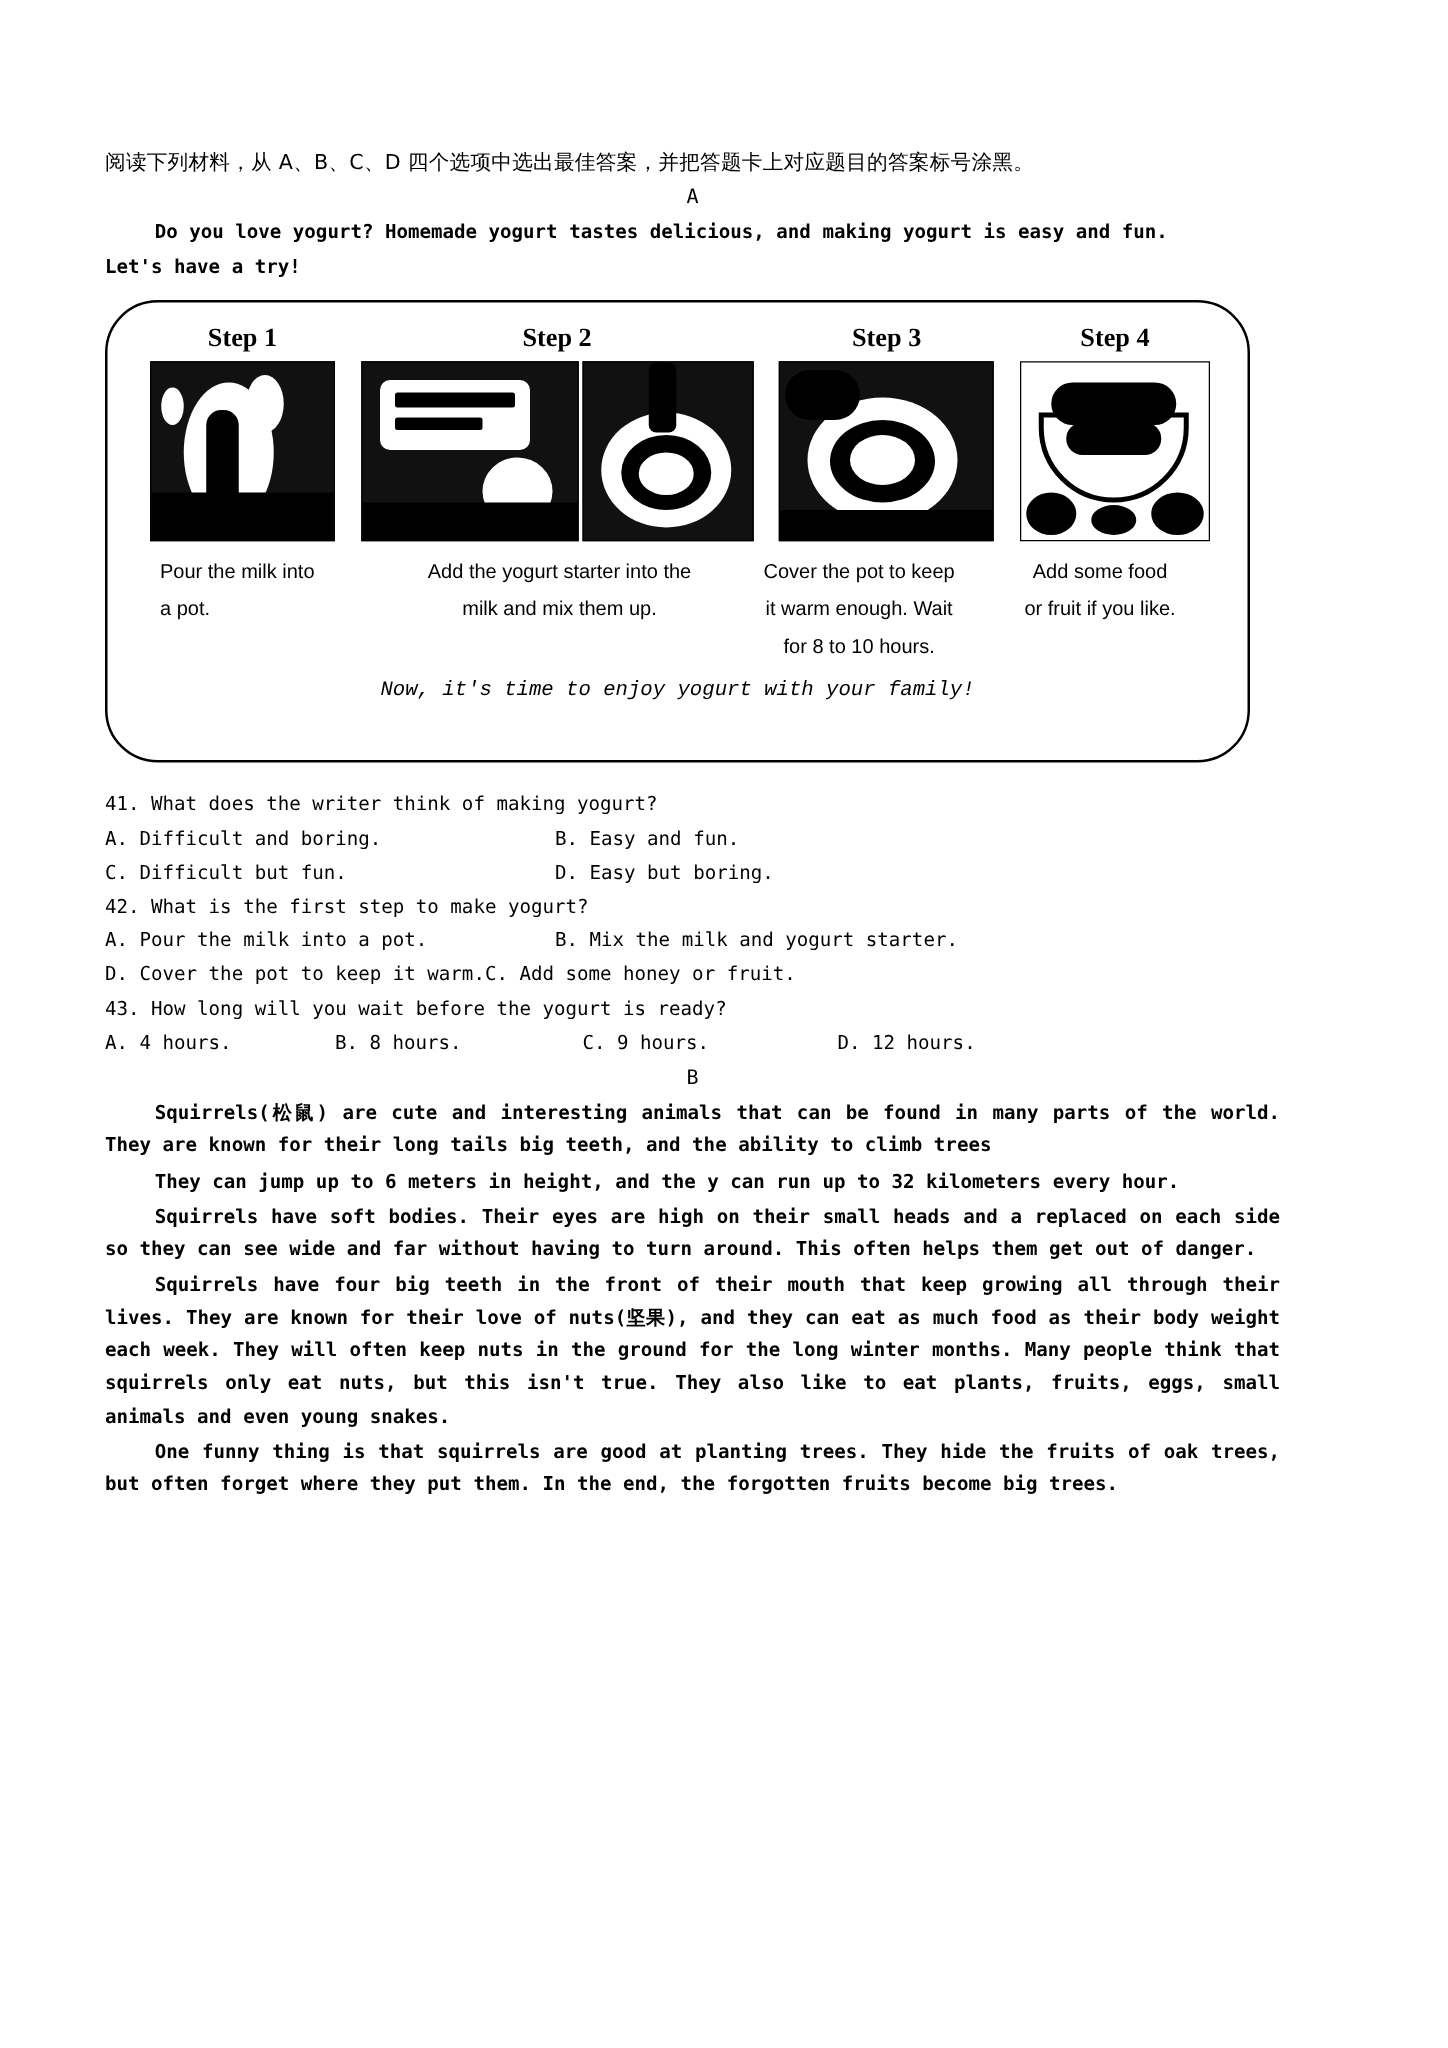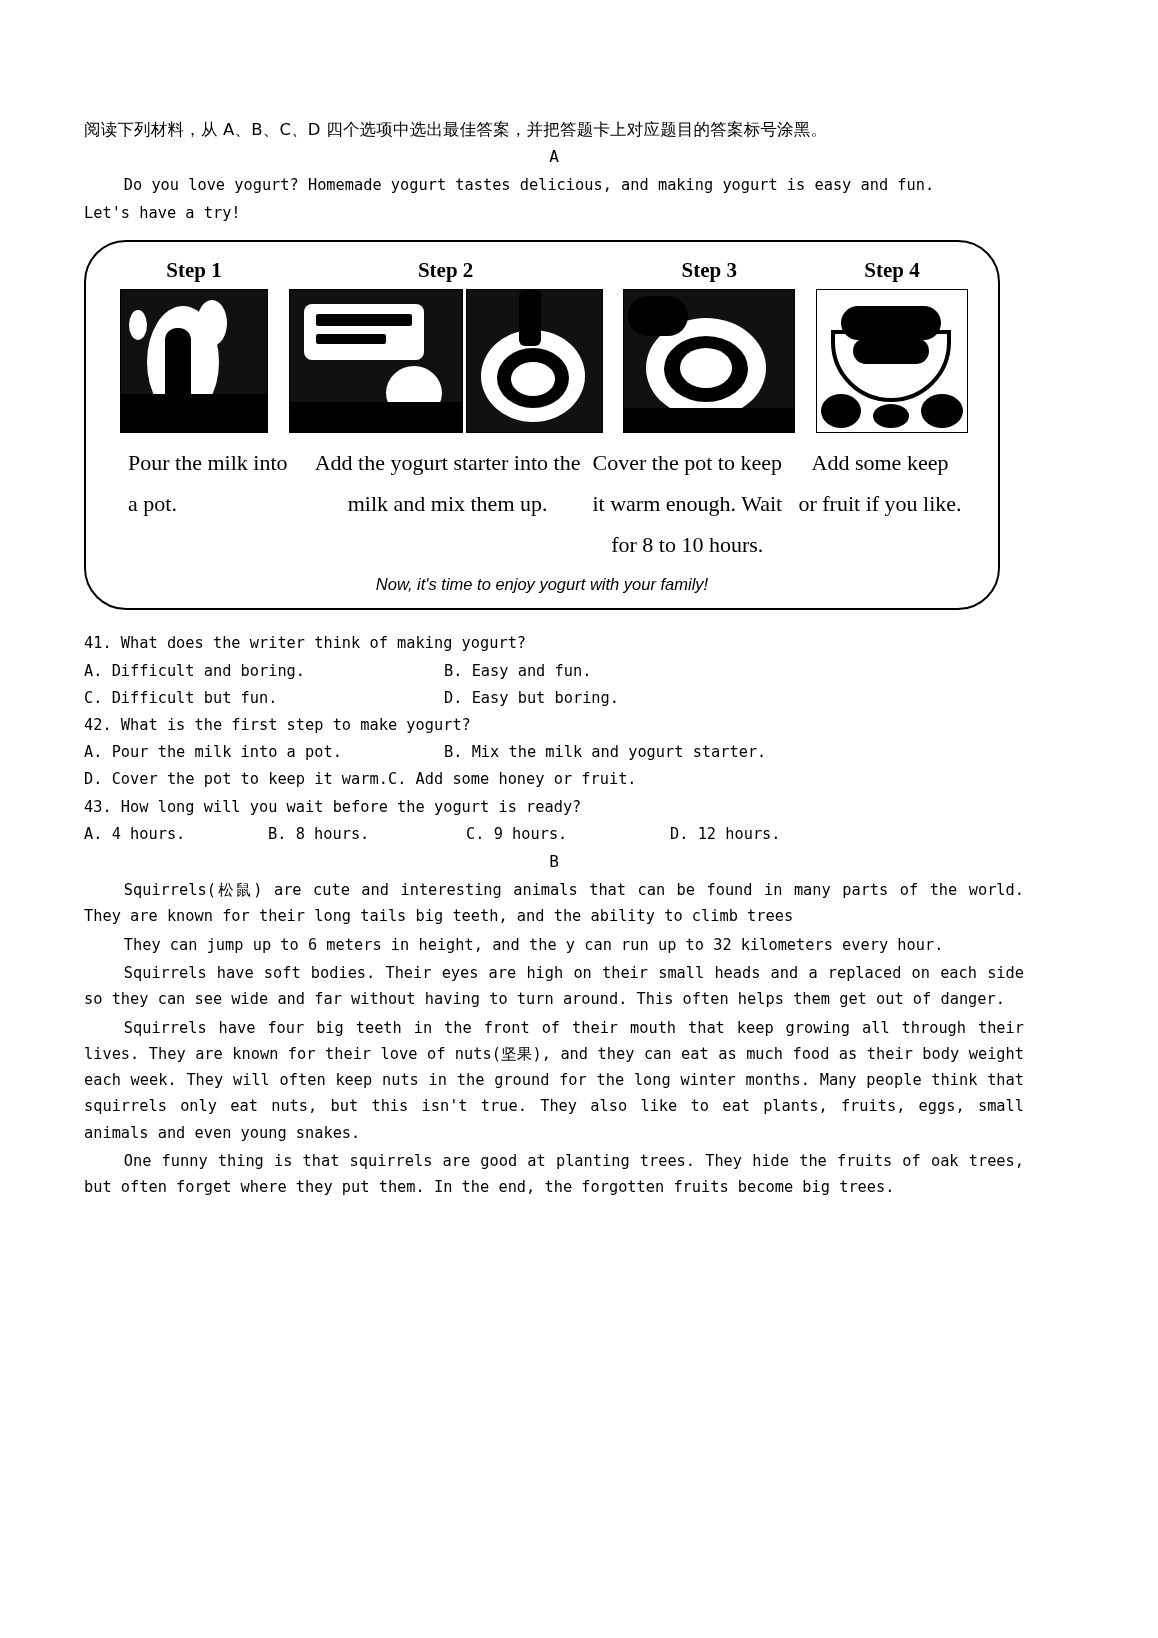--- a/index.html
+++ b/index.html
@@ -40,20 +40,21 @@
     font-size: 16px;
     margin: 4px 0 6px 0;
   }
   p.mono {
     font-family: "DejaVu Sans Mono", monospace;
     font-size: 15.3px;
     line-height: 1.72;
     margin: 0 0 2px 0;
     text-align: justify;
     text-justify: inter-word;
+    font-weight: bold;
   }
   p.mono.indent {
     text-indent: 2.6em;
   }
   
   .steps-box {
     position: relative;
     margin: 14px 0 20px 0;
     border: 2px solid #000;
     border-radius: 42px;
@@ -95,40 +96,40 @@
     position: absolute;
     background: #000;
     border-radius: 50%;
   }
   .photo .wblob {
     position: absolute;
     background: #fff;
     border-radius: 50%;
   }
   .step-caption {
-    font-family: Liberation Serif, serif;
-    font-size: 22px;
+    font-family: Liberation Sans, sans-serif;
+    font-size: 16px;
     line-height: 1.85;
     margin-top: 8px;
   }
   .step-caption .ln { display: block; }
   .captions-row {
     display: flex;
     padding: 2px 24px 0 28px;
     justify-content: space-between;
     align-items: flex-start;
   }
   .cap-col { text-align: center; }
   .cap-col.c1 { width: 190px; text-align: left; padding-left: 14px; }
   .cap-col.c2 { width: 300px; }
   .cap-col.c3 { width: 210px; }
   .cap-col.c4 { width: 200px; }
   .steps-footer {
     text-align: center;
-    font-family: Liberation Sans, sans-serif;
+    font-family: Liberation Mono, monospace;
     font-style: italic;
     font-size: 16.5px;
     margin-top: 10px;
   }
   
   .q-line {
     font-family: "DejaVu Sans Mono", monospace;
     font-size: 15.3px;
     line-height: 1.78;
     white-space: pre;
@@ -233,21 +234,21 @@
         </div>
         <div class="cap-col c3">
           <div class="step-caption">
             <span class="ln">Cover the pot to keep</span>
             <span class="ln">it warm enough. Wait</span>
             <span class="ln">for 8 to 10 hours.</span>
           </div>
         </div>
         <div class="cap-col c4">
           <div class="step-caption">
-            <span class="ln">Add some keep</span>
+            <span class="ln">Add some food</span>
             <span class="ln">or fruit if you like.</span>
           </div>
         </div>
       </div>
 
       <div class="steps-footer">Now, it's time to enjoy yogurt with your family!</div>
     </div>
 
     <div class="q-line">41. What does the writer think of making yogurt?</div>
     <div class="opt-row">

